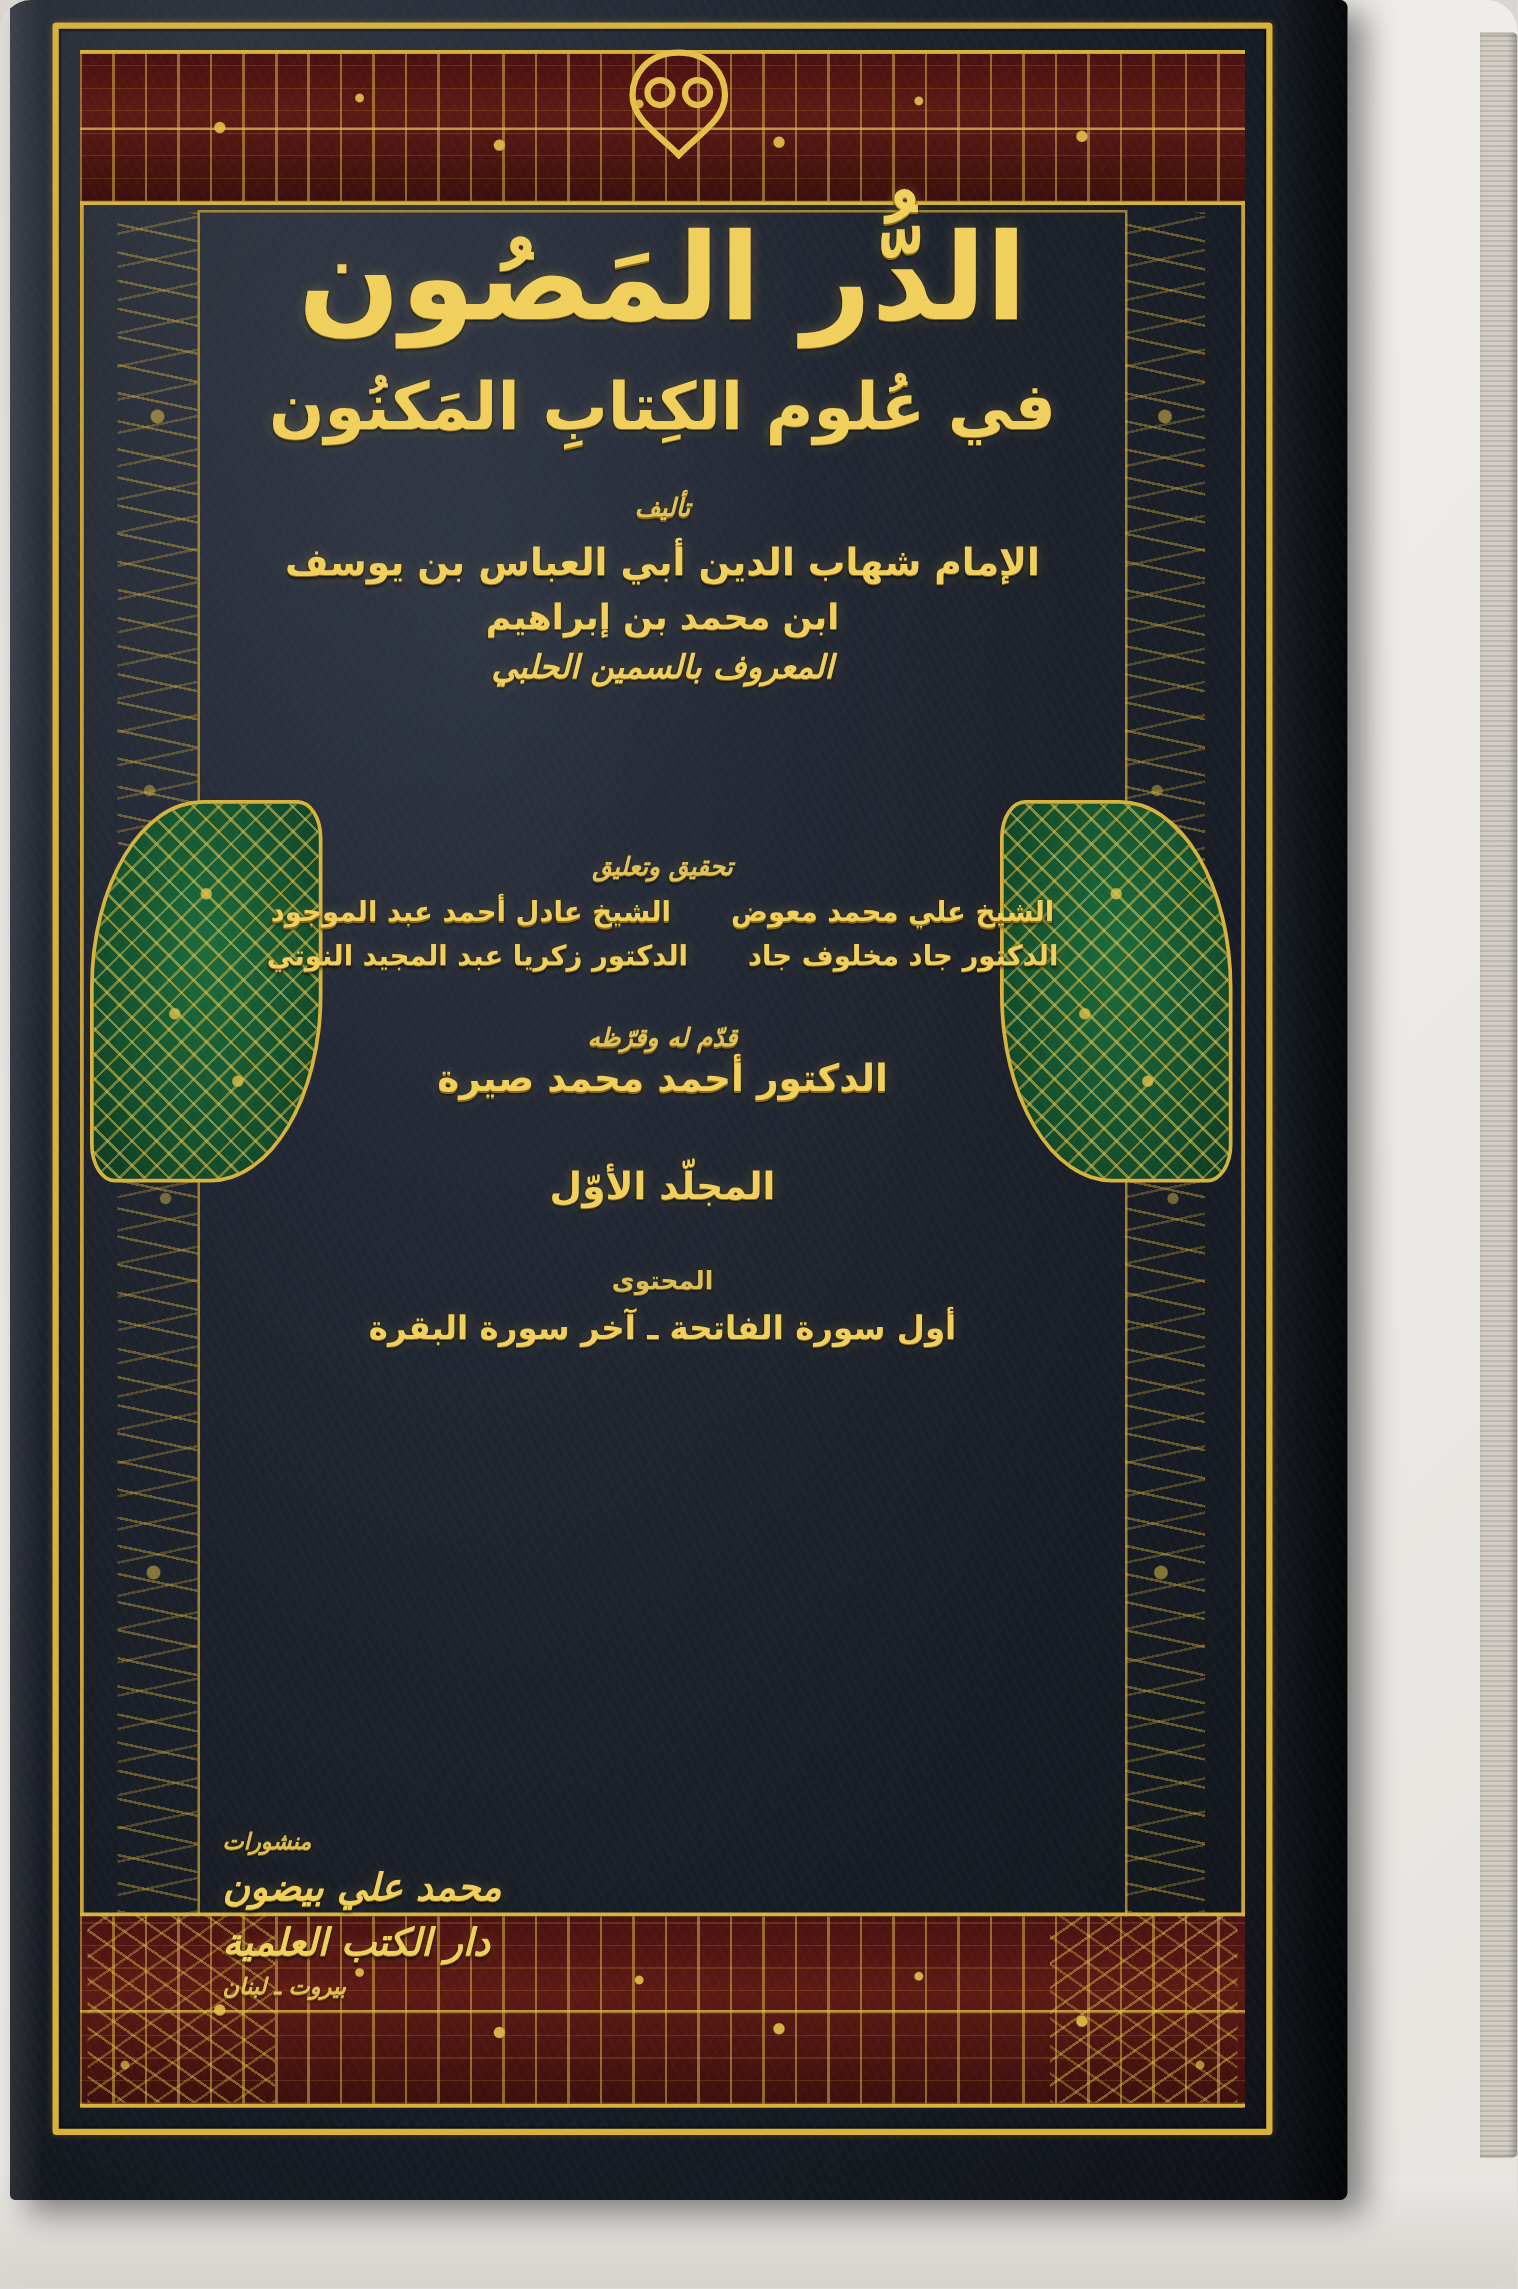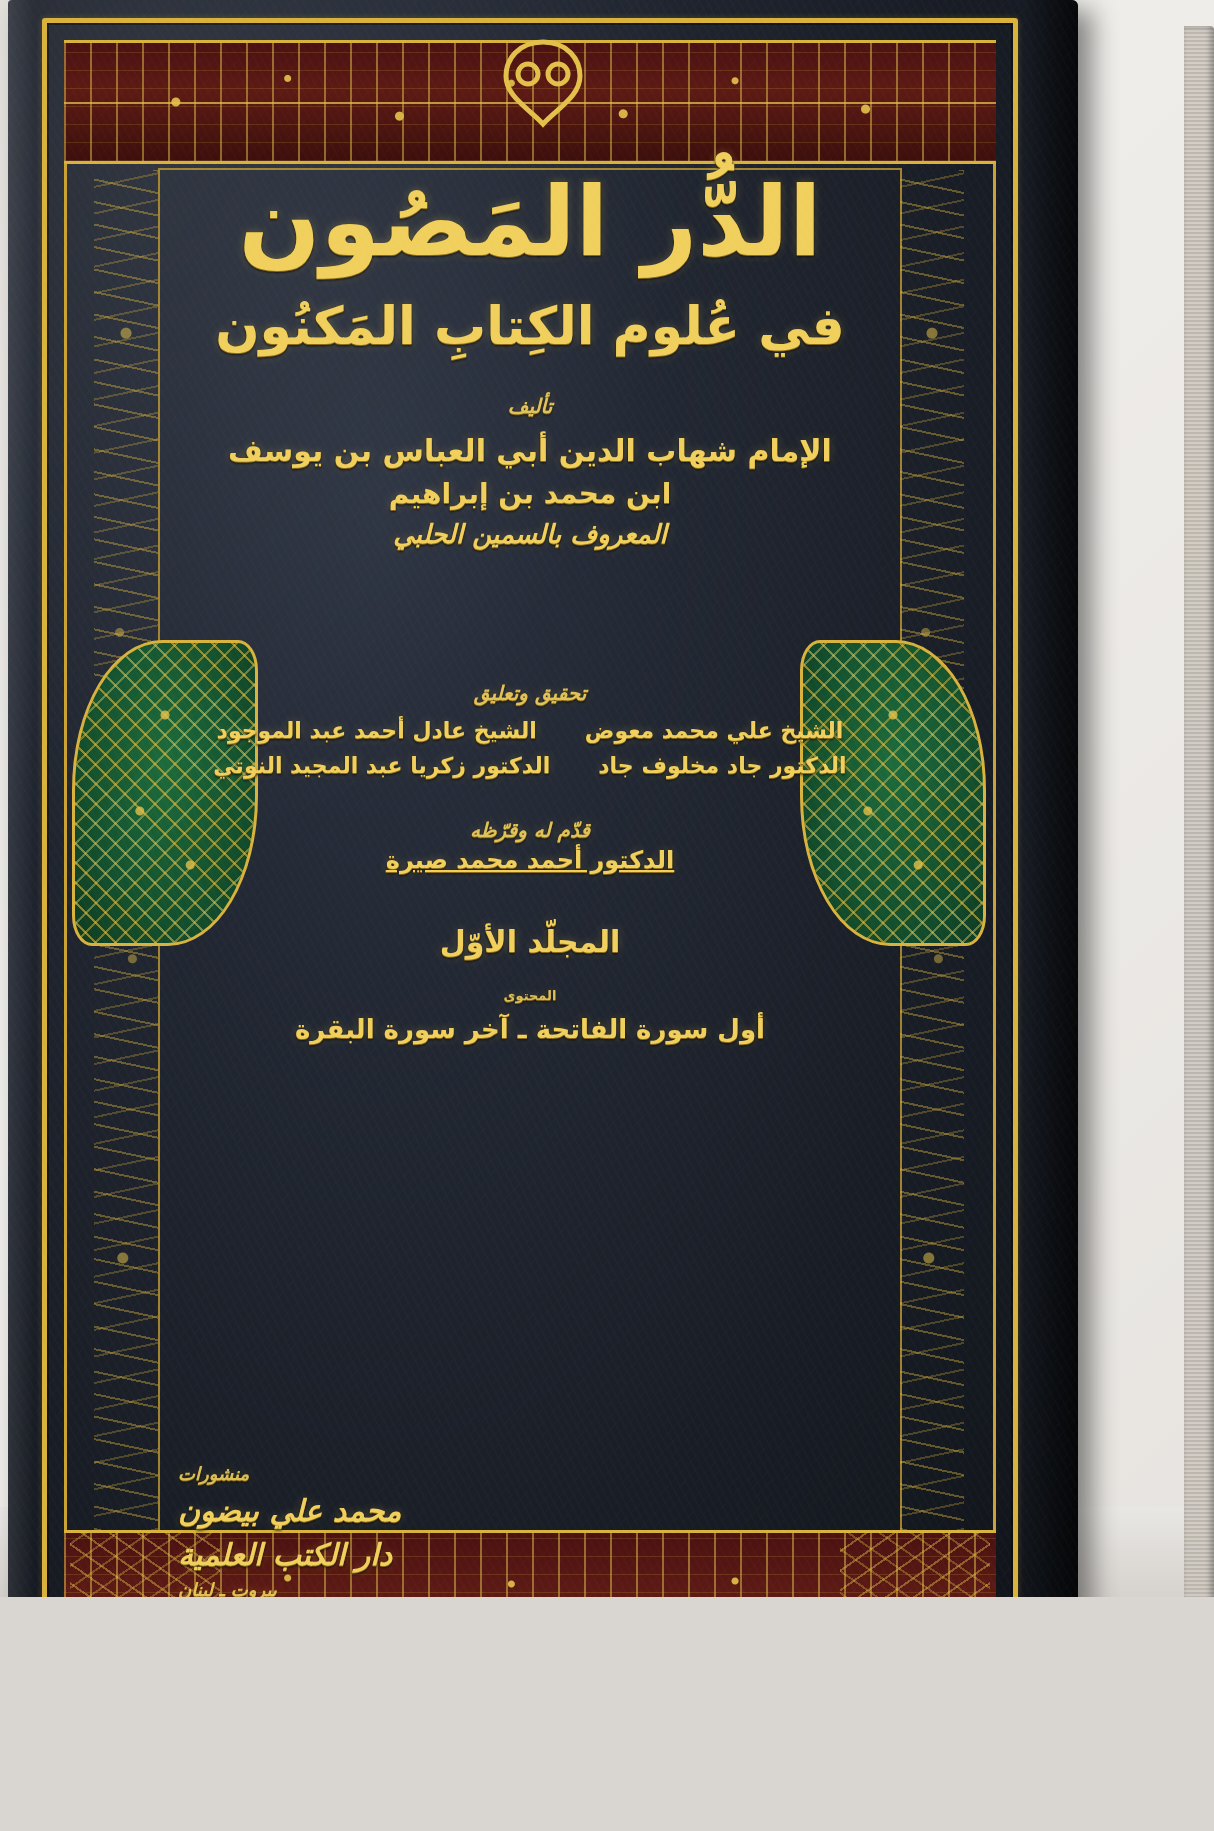--- a/index.html
+++ b/index.html
@@ -11,23 +11,24 @@
     width: 1214px;
     height: 1831px;
     overflow: hidden;
     font-family: "DejaVu Sans", sans-serif;
   }
 
   
   .photo {
     position: relative;
     width: 1214px;
-    height: 1597px;
+    height: 1831px;
     background: linear-gradient(135deg,#e3e0dc 0%, #efedea 40%, #e7e4e0 100%);
     overflow: hidden;
+    border-radius: 25px;
   }
 
   
   .surface {
     position: absolute;
     left: 0; right: 0; bottom: 0;
     height: 90px;
     background: linear-gradient(180deg,#e9e7e4 0%, #d6d2cd 100%);
   }
 
@@ -242,27 +243,27 @@
     line-height:1.6;
   }
   .editors .row{
     display:flex;
     justify-content:center;
     gap:48px;
   }
   .presenter{
     margin-top:34px;
   }
-  .presenter .name{ font-size:24px;text-decoration:underline; }
+  .presenter .name{ font-size:30px; }
   .presenter .aff{ font-size:18px; opacity:.9; margin-top:6px;}
   .volume{
     margin-top:46px;
     font-size:30px;
   }
-  .range-label{ font-size:13px; margin-top:24px; opacity:.9;}
+  .range-label{ font-size:20px; margin-top:40px; opacity:.9;}
   .range{ font-size:26px; margin-top:8px;}
 
   
   .publisher{
     position:absolute;
     left:0; right:0;
     bottom:-42px;
     text-align:left;
     font-style:italic;
   }

